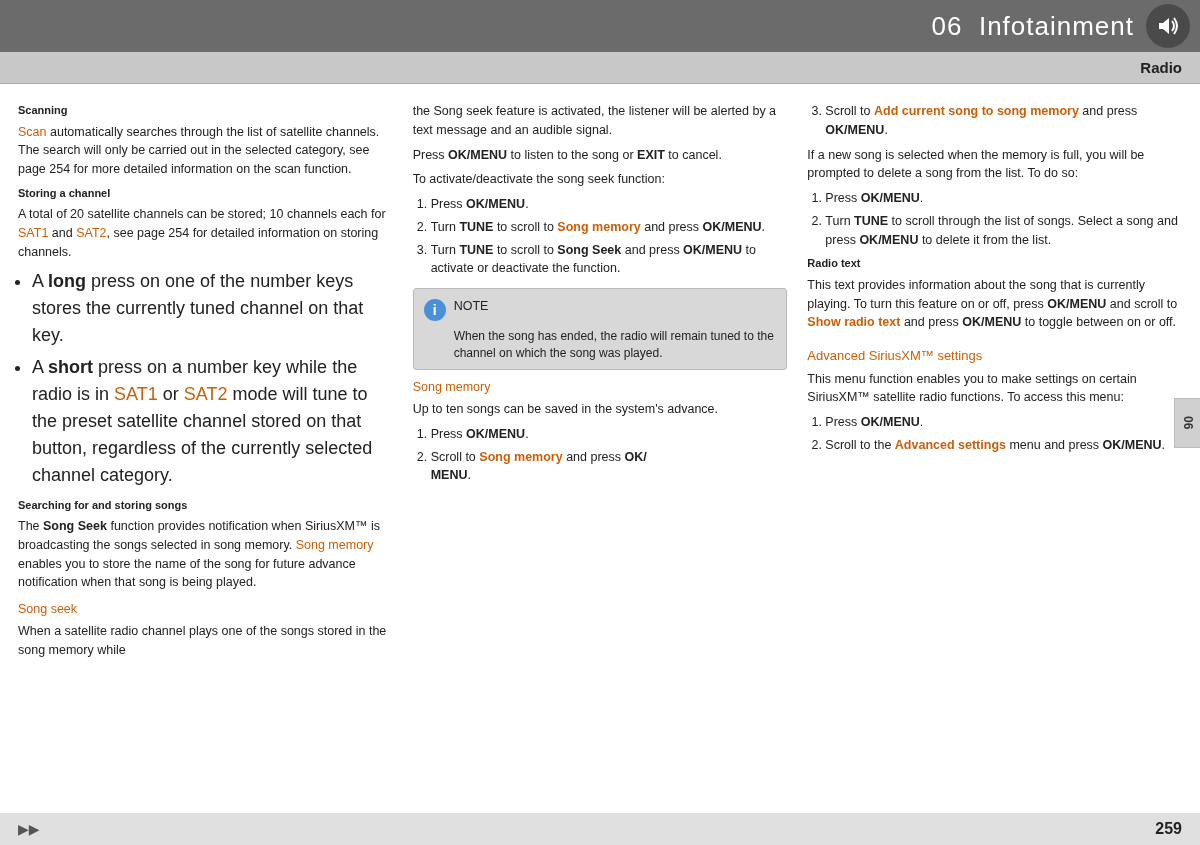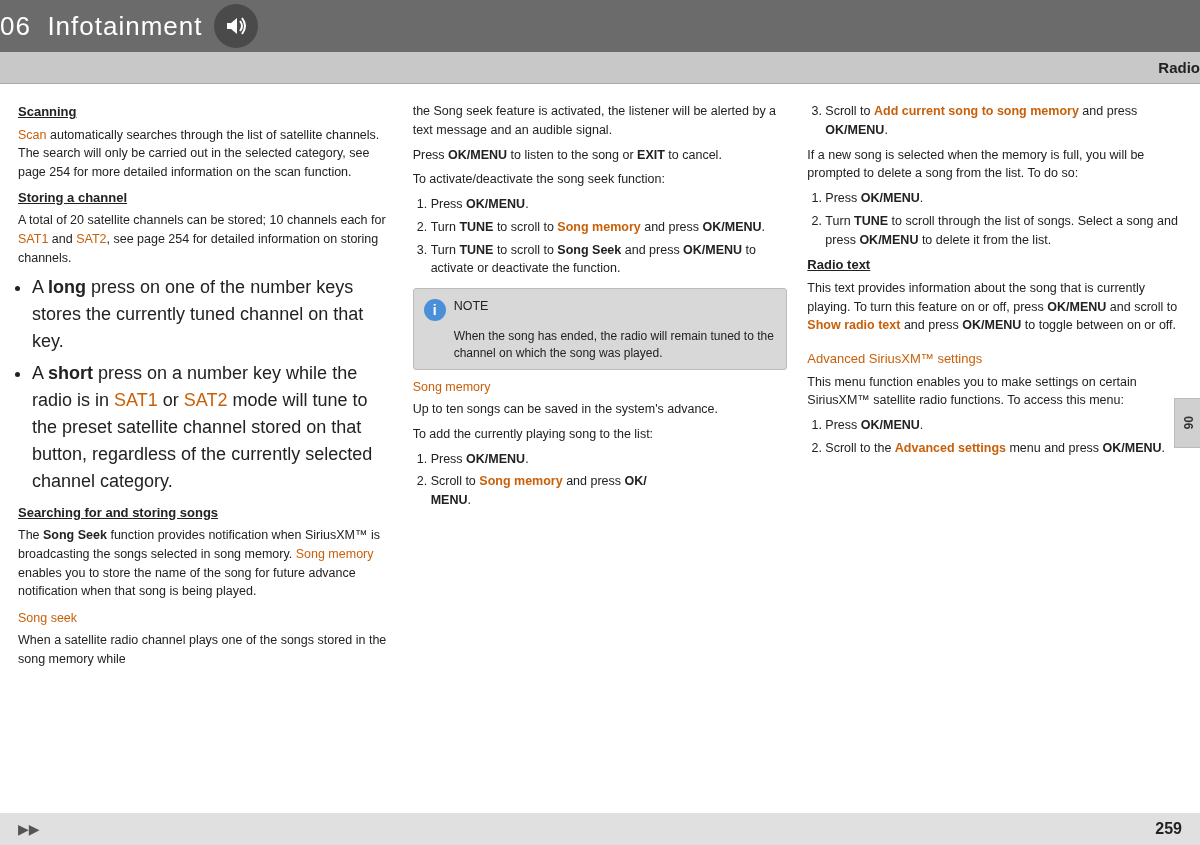--- a/index.html
+++ b/index.html
@@ -12,21 +12,21 @@
       overflow: hidden;
       position: relative;
     }
 
     
     .header {
       background: #6b6b6b;
       height: 52px;
       display: flex;
       align-items: center;
-      justify-content: flex-start;
+      justify-content: flex-end;
       padding-right: 10px;
     }
     .header-title {
       color: #fff;
       font-size: 26px;
       font-weight: 300;
       letter-spacing: 1px;
       margin-right: 12px;
     }
     .speaker-icon-wrap {
@@ -39,20 +39,21 @@
       justify-content: center;
     }
 
     
     .section-header-bar {
       background: #c8c8c8;
       height: 32px;
       display: flex;
       align-items: center;
       justify-content: flex-end;
+      padding-right: 18px;
       border-bottom: 1px solid #aaa;
     }
     .section-title {
       font-size: 15px;
       font-weight: bold;
       color: #222;
     }
 
     
     .content-area {
@@ -69,23 +70,22 @@
       line-height: 1.5;
       color: #222;
       font-size: 12.5px;
     }
     .col:first-child { padding-left: 0; }
     .col:last-child { padding-right: 0; }
 
     
     .section-heading {
       font-weight: bold;
-      font-size: 13px;
+      font-size: 11px;
       margin-bottom: 4px;
-      text-decoration: underline;
     }
     .section-heading-orange {
       font-weight: normal;
       font-size: 13px;
       color: #c8600a;
       margin-bottom: 4px;
       margin-top: 14px;
     }
     p {
       margin-bottom: 6px;
@@ -258,21 +258,20 @@
     <div class="note-box">
       <div class="note-icon">i</div>
       <div class="note-content">
         <div class="note-title">NOTE</div>
         <div class="note-text">When the song has ended, the radio will remain tuned to the channel on which the song was played.</div>
       </div>
     </div>
 
     <p class="subsection-heading-orange">Song memory</p>
     <p>Up to ten songs can be saved in the system's advance.</p>
-    <p>To add the currently playing song to the list:</p>
     <ol class="numbered-list">
       <li>Press <span class="bold">OK/MENU</span>.</li>
       <li>Scroll to <span class="link-orange bold">Song memory</span> and press <span class="bold">OK/<br>MENU</span>.</li>
     </ol>
   </div>
 
   <div class="col">
     <ol class="numbered-list" start="3">
       <li>Scroll to <span class="link-orange bold">Add current song to song memory</span> and press <span class="bold">OK/MENU</span>.</li>
     </ol>

